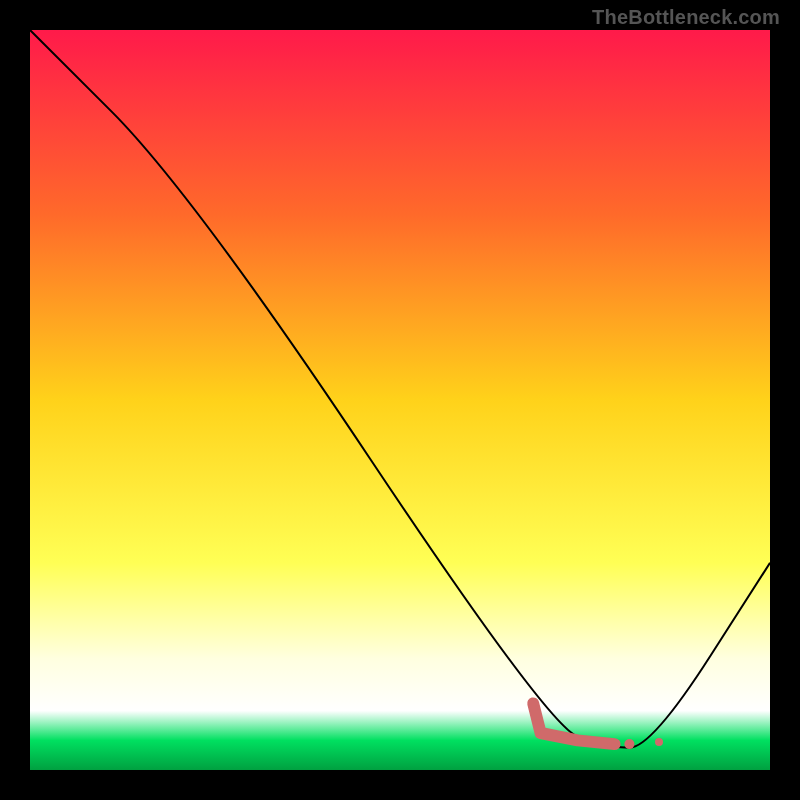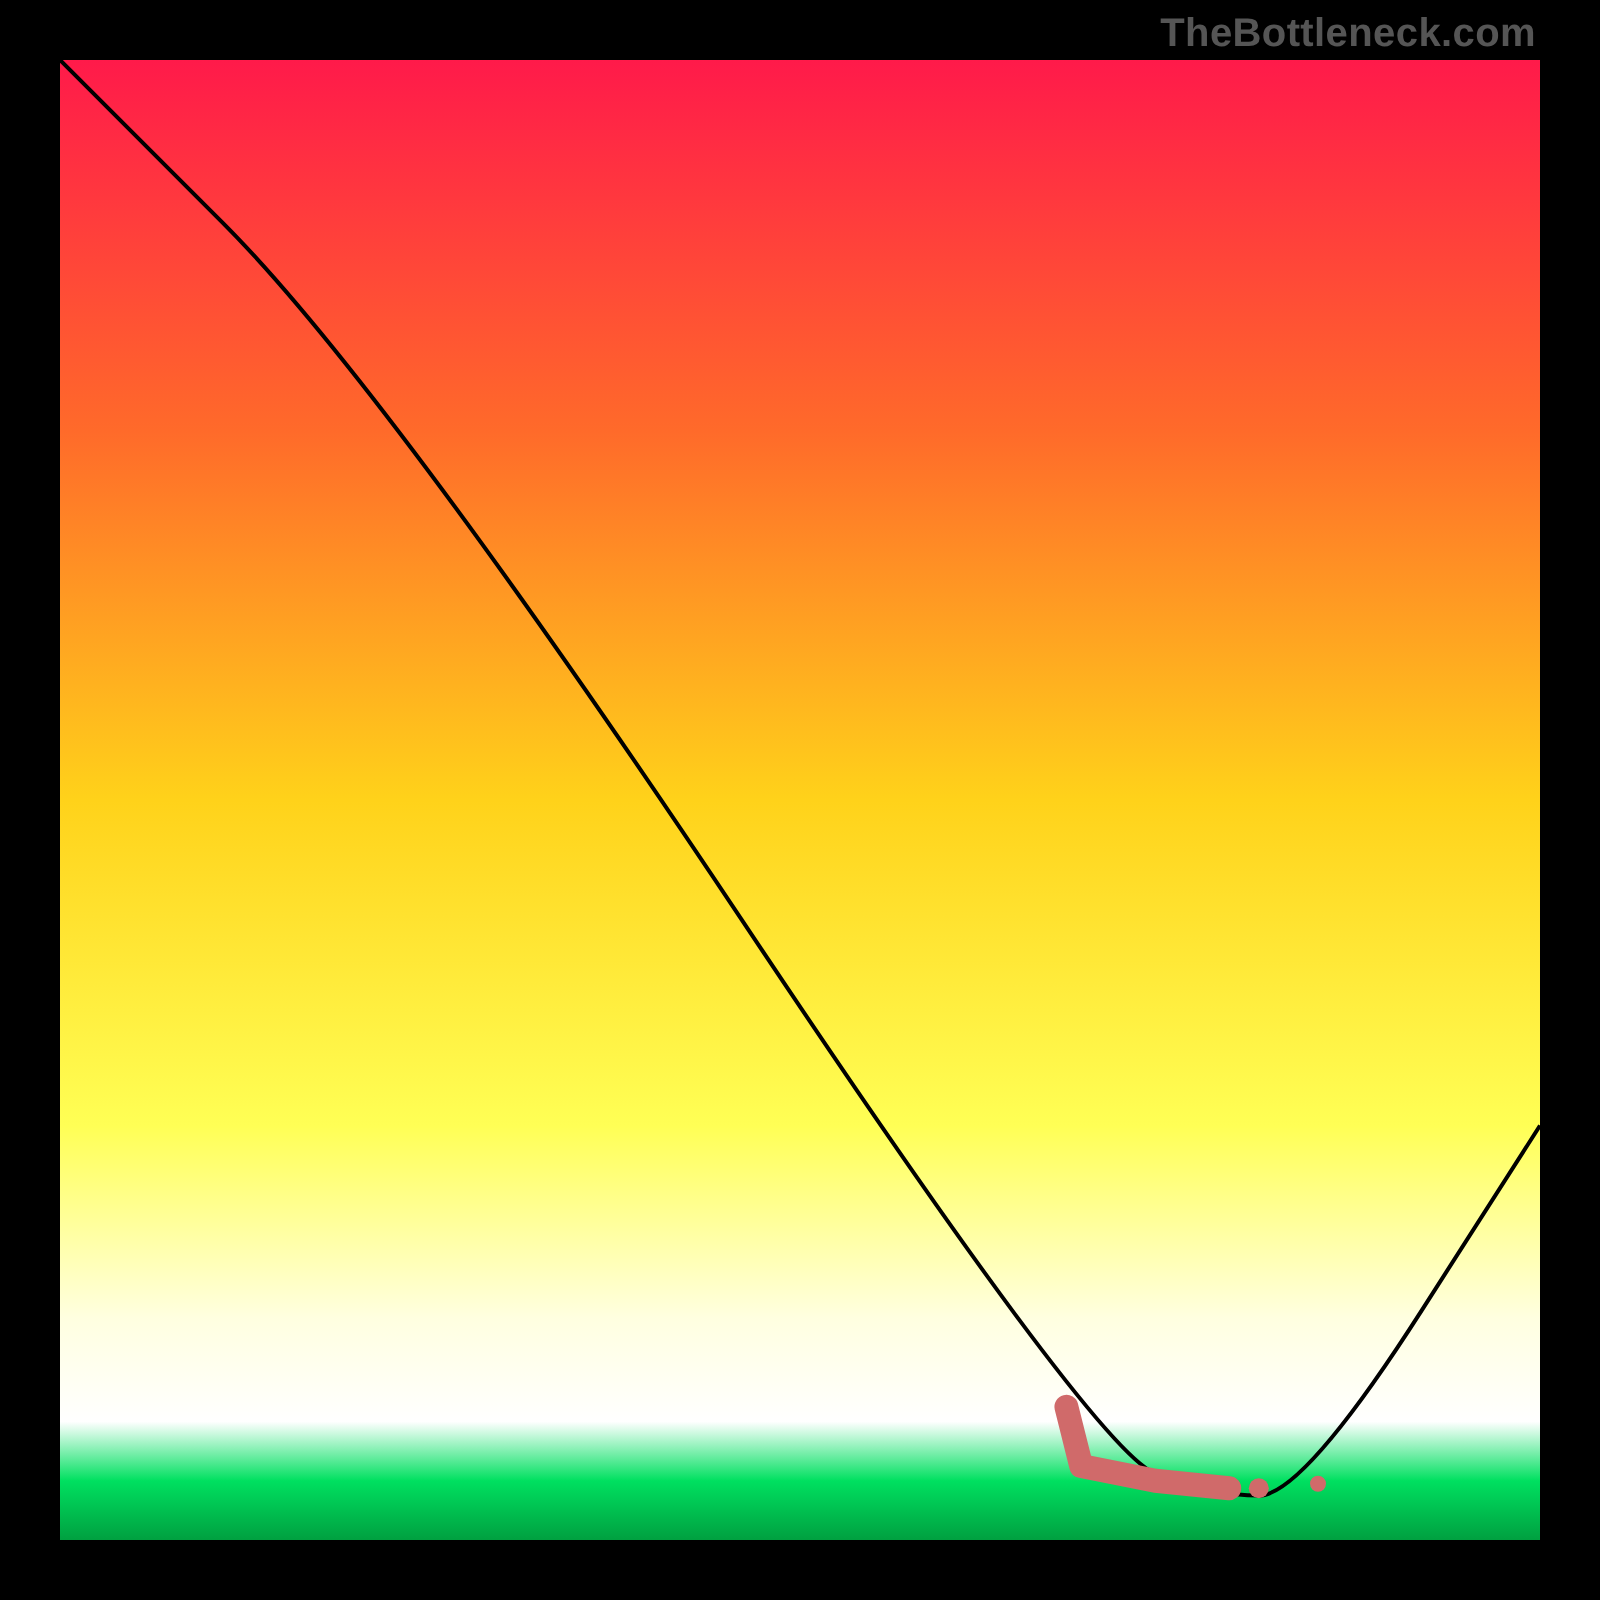--- a/index.html
+++ b/index.html
@@ -14,21 +14,21 @@
   }
   .page {
     width: 800px;
     height: 800px;
     background: #000;
     position: relative;
   }
   .attribution {
     position: absolute;
     top: 6px;
-    right: 32px;
+    right: 20px;
     color: #555;
     font-size: 20px;
     font-weight: 700;
     letter-spacing: 0.2px;
   }
   .chart-area {
     position: absolute;
     left: 30px;
     top: 30px;
     width: 740px;

